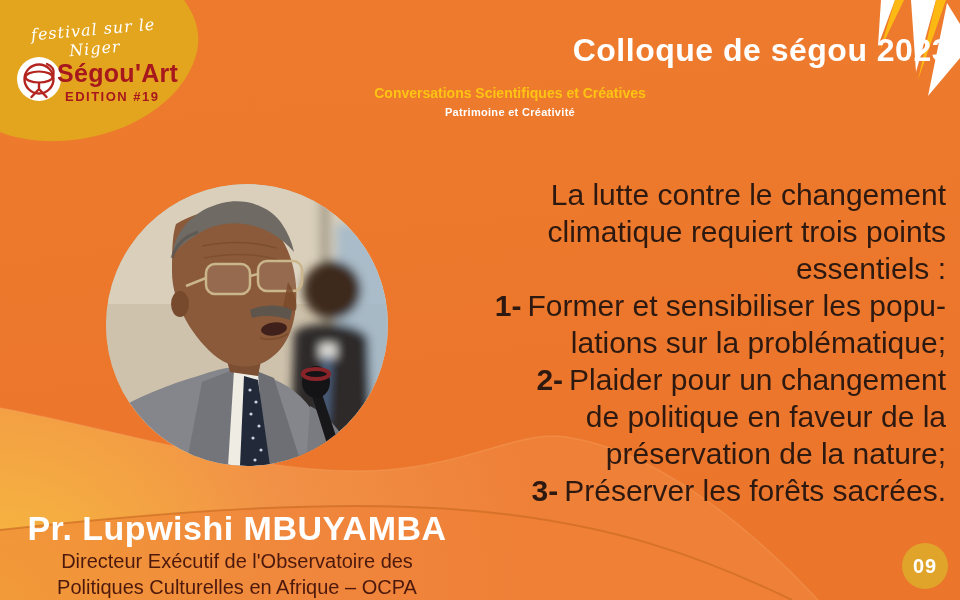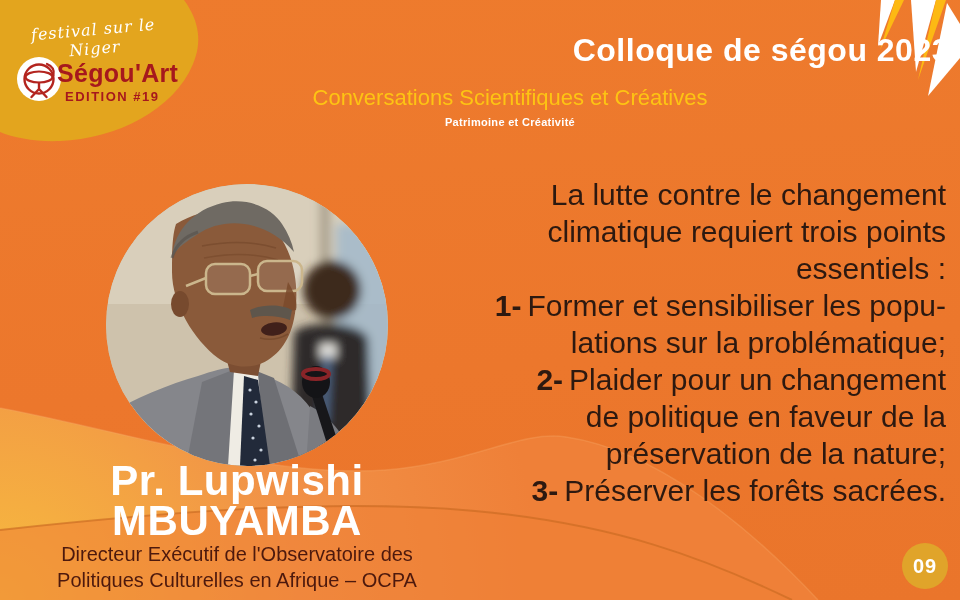--- a/index.html
+++ b/index.html
@@ -6,40 +6,40 @@
   #canvas{
     position:relative;width:960px;height:600px;overflow:hidden;
     background:linear-gradient(175deg,#EE7B2D 0%,#EC772C 60%,#EA752B 100%);
     font-family:"Liberation Sans",sans-serif;
   }
   .abs{position:absolute;}
   svg{display:block;}
   
   #header{left:70px;top:22px;width:880px;text-align:center;color:#FFFFFF;}
   #title{font-size:32px;font-weight:bold;letter-spacing:0.5px;line-height:56px;text-align:right;}
-  #subtitle{margin-top:7px;font-size:22px;font-weight:normal;color:#FDC413;}
+  #subtitle{margin-top:7px;font-size:14px;font-weight:bold;color:#FDC413;}
   #tagline{margin-top:5px;font-size:11px;font-weight:bold;letter-spacing:0.3px;}
   
   #festival-script{left:4px;top:20px;width:180px;text-align:center;
     font-family:"DejaVu Serif",serif;font-style:italic;font-size:16px;
     color:#FFFFFF;transform:rotate(-5deg);letter-spacing:1px;}
   #logo-circle{left:17px;top:57px;width:44px;height:44px;border-radius:50%;background:#FFFFFF;}
   #logo-title{left:57px;top:59px;font-size:25px;font-weight:bold;color:#A6181D;letter-spacing:0.3px;}
   #logo-edition{left:65px;top:89px;font-size:13px;font-weight:bold;color:#A6181D;letter-spacing:1.5px;}
   
   #photo{left:106px;top:184px;width:282px;height:282px;border-radius:50%;overflow:hidden;background:#CEC2AC;}
   
   #quote{left:410px;top:176px;width:536px;text-align:center;color:#2D1910;
     font-size:30px;line-height:37px;}
   .q-line{white-space:nowrap;text-align:right;}
   .q-num{font-weight:bold;margin-right:6px;}
   .q-num:empty{margin:0;}
   
   #speaker{left:12px;top:461px;width:450px;text-align:center;}
-  #speaker-name{font-size:42px;font-weight:bold;color:#FFFFFF;letter-spacing:0.5px;line-height:40px;}
+  #speaker-name{font-size:34px;font-weight:bold;color:#FFFFFF;letter-spacing:0.5px;line-height:40px;margin-top:47px;}
   .speaker-role{font-size:20px;color:#4D190D;line-height:26px;}
   #speaker-role1{}
   #speaker-country{font-size:32px;font-weight:bold;font-style:italic;color:#1C0D06;margin-top:3px;font-family:Liberation Serif, serif;}
   
   #badge{left:902px;top:543px;width:46px;height:46px;border-radius:50%;background:#E0A42A;
     display:flex;align-items:center;justify-content:center;
     color:#FFFFFF;font-size:20px;font-weight:bold;letter-spacing:1px;}
 </style>
 </head>
 <body>

